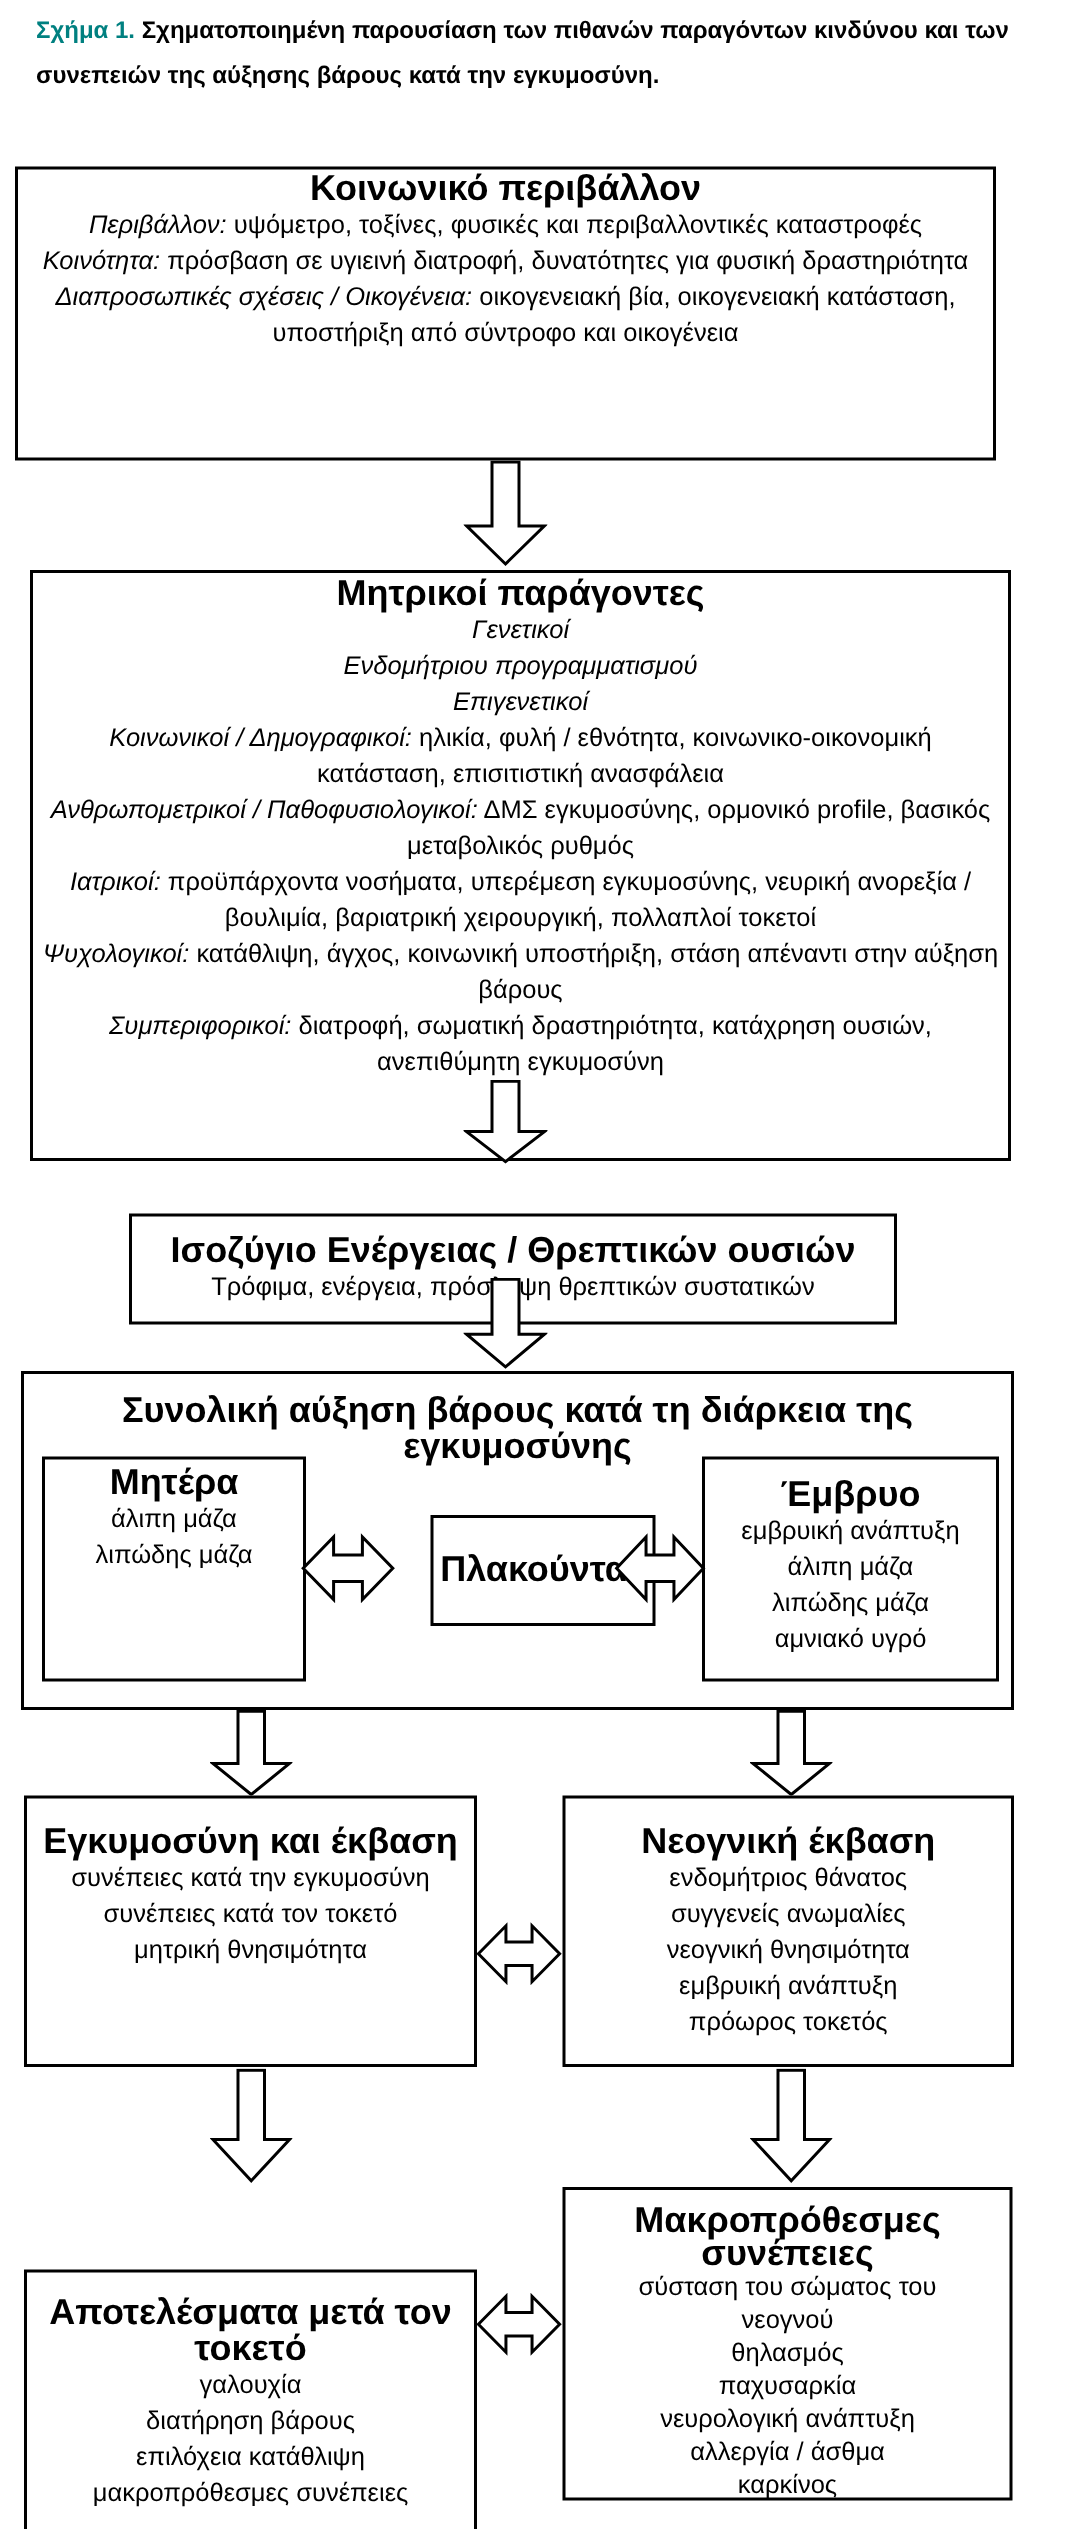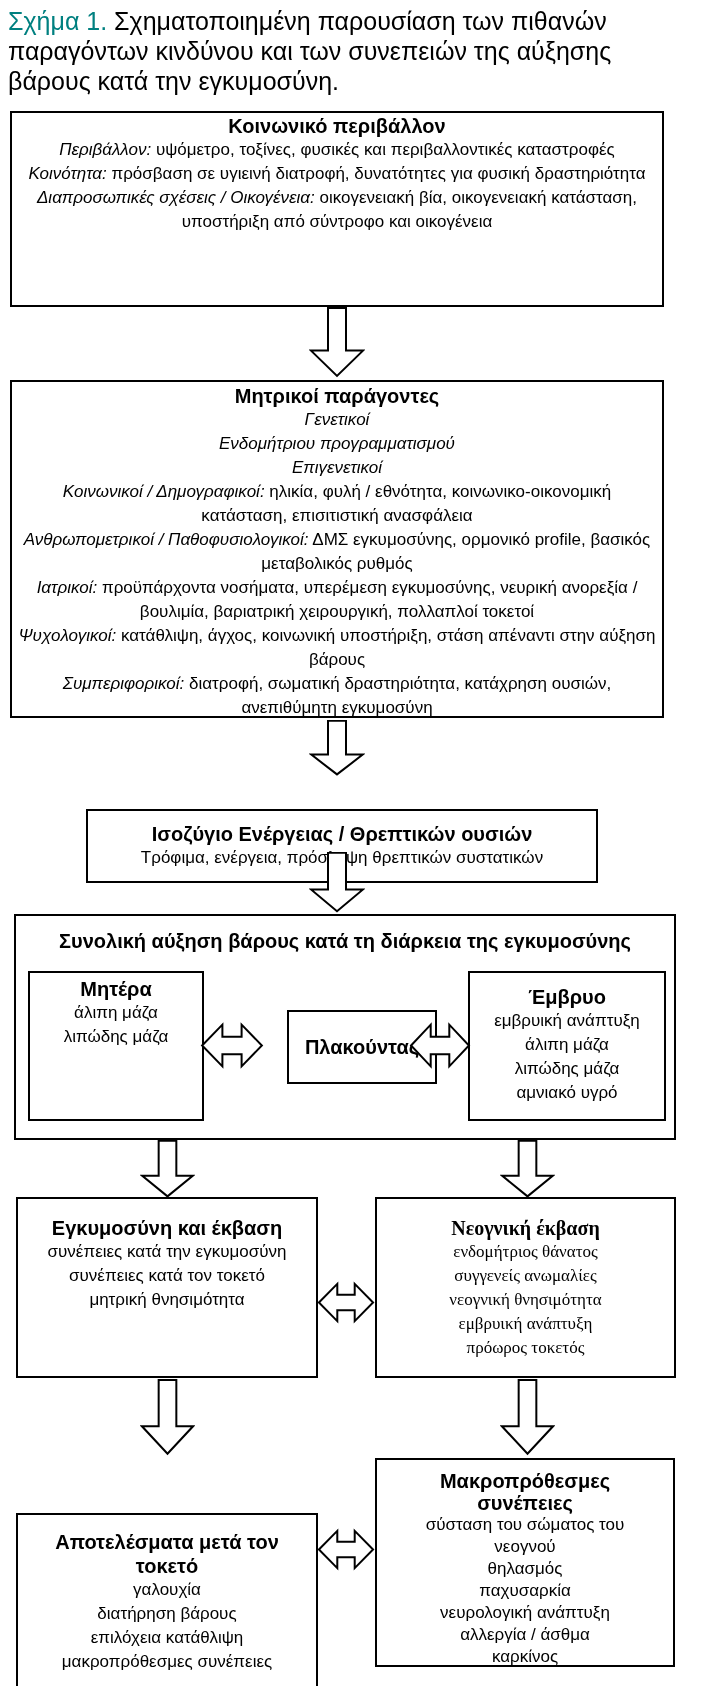--- a/index.html
+++ b/index.html
@@ -1,22 +1,22 @@
 <!DOCTYPE html>
 <html lang="el"><head>
 <meta charset="utf-8">
 <style>
   html,body{margin:0;padding:0;background:#fff;}
   .page{position:relative;width:712px;height:1686px;background:#fff;
         font-family:"Liberation Sans",sans-serif;color:#000;overflow:hidden;}
-  .caption{position:absolute;left:8px;top:6px;width:664px;font-size:25px;line-height:30px;}
+  .caption{position:absolute;left:24px;top:6px;width:664px;font-size:16px;line-height:30px;font-weight:bold;}
   .caption .lbl{color:#008080;}
   .box{position:absolute;border:2px solid #000;background:#fff;box-sizing:border-box;
        text-align:center;font-size:17px;line-height:24px;}
-  .bt{font-weight:bold;font-size:20px;}
+  .bt{font-weight:bold;font-size:24px;}
   .it{font-style:italic;}
   .arrow{position:absolute;}
   .arrow polygon{fill:#fff;stroke:#000;stroke-width:2;vector-effect:non-scaling-stroke;stroke-linejoin:miter;}
   .vcenter{display:flex;align-items:center;justify-content:center;margin-left:25px;}
 </style>
 </head>
 <body>
 
 <div class="page">
 
@@ -29,21 +29,21 @@
     <div class="bt">Κοινωνικό περιβάλλον</div>
     <div><span class="it">Περιβάλλον:</span> <span>υψόμετρο, τοξίνες, φυσικές και περιβαλλοντικές καταστροφές</span></div>
     <div><span class="it">Κοινότητα:</span> <span>πρόσβαση σε υγιεινή διατροφή, δυνατότητες για φυσική δραστηριότητα</span></div>
     <div><span class="it">Διαπροσωπικές σχέσεις / Οικογένεια:</span> <span>οικογενειακή βία, οικογενειακή κατάσταση, υποστήριξη από σύντροφο και οικογένεια</span></div>
   </div>
 
   <svg class="arrow" style="left:309px;top:307px;width:56px;height:71px" viewBox="0 0 56 70" preserveAspectRatio="none">
       <polygon points="19,1 37,1 37,43 54,43 28,68 2,43 19,43"></polygon>
     </svg>
 
-  <div class="box" style="left:10px;top:380px;width:654px;height:338px;padding:2px 6px;">
+  <div class="box" style="left:20px;top:380px;width:654px;height:394px;padding:2px 6px;">
     <div class="bt">Μητρικοί παράγοντες</div>
     <div><span class="it">Γενετικοί</span></div>
     <div><span class="it">Ενδομήτριου προγραμματισμού</span></div>
     <div><span class="it">Επιγενετικοί</span></div>
     <div><span class="it">Κοινωνικοί / Δημογραφικοί:</span> <span>ηλικία, φυλή / εθνότητα, κοινωνικο-οικονομική κατάσταση, επισιτιστική ανασφάλεια</span></div>
     <div><span class="it">Ανθρωπομετρικοί / Παθοφυσιολογικοί:</span> <span>ΔΜΣ εγκυμοσύνης, ορμονικό profile, βασικός μεταβολικός ρυθμός</span></div>
     <div><span class="it">Ιατρικοί:</span> <span>προϋπάρχοντα νοσήματα, υπερέμεση εγκυμοσύνης, νευρική ανορεξία / βουλιμία, βαριατρική χειρουργική, πολλαπλοί τοκετοί</span></div>
     <div><span class="it">Ψυχολογικοί:</span> <span>κατάθλιψη, άγχος, κοινωνική υποστήριξη, στάση απέναντι στην αύξηση βάρους</span></div>
     <div><span class="it">Συμπεριφορικοί:</span> <span>διατροφή, σωματική δραστηριότητα, κατάχρηση ουσιών, ανεπιθύμητη εγκυμοσύνη</span></div>
   </div>
@@ -97,21 +97,21 @@
       <polygon points="19,1 37,1 37,43 54,43 28,68 2,43 19,43"></polygon>
     </svg>
 
   <div class="box" style="left:16px;top:1197px;width:302px;height:181px;padding-top:17px;">
     <div class="bt">Εγκυμοσύνη και έκβαση</div>
     <div>συνέπειες κατά την εγκυμοσύνη</div>
     <div>συνέπειες κατά τον τοκετό</div>
     <div>μητρική θνησιμότητα</div>
   </div>
 
-  <div class="box" style="left:375px;top:1197px;width:301px;height:181px;padding-top:17px;font-family:Liberation Serif, serif;">
+  <div class="box" style="left:375px;top:1197px;width:301px;height:181px;padding-top:17px;">
     <div class="bt">Νεογνική έκβαση</div>
     <div>ενδομήτριος θάνατος</div>
     <div>συγγενείς ανωμαλίες</div>
     <div>νεογνική θνησιμότητα</div>
     <div>εμβρυική ανάπτυξη</div>
     <div>πρόωρος τοκετός</div>
   </div>
 
   <svg class="arrow" style="left:317px;top:1277px;width:58px;height:51px" viewBox="0 0 60 52" preserveAspectRatio="none">
       <polygon points="2,26 21,7 21,18 39,18 39,7 58,26 39,45 39,34 21,34 21,45"></polygon>

